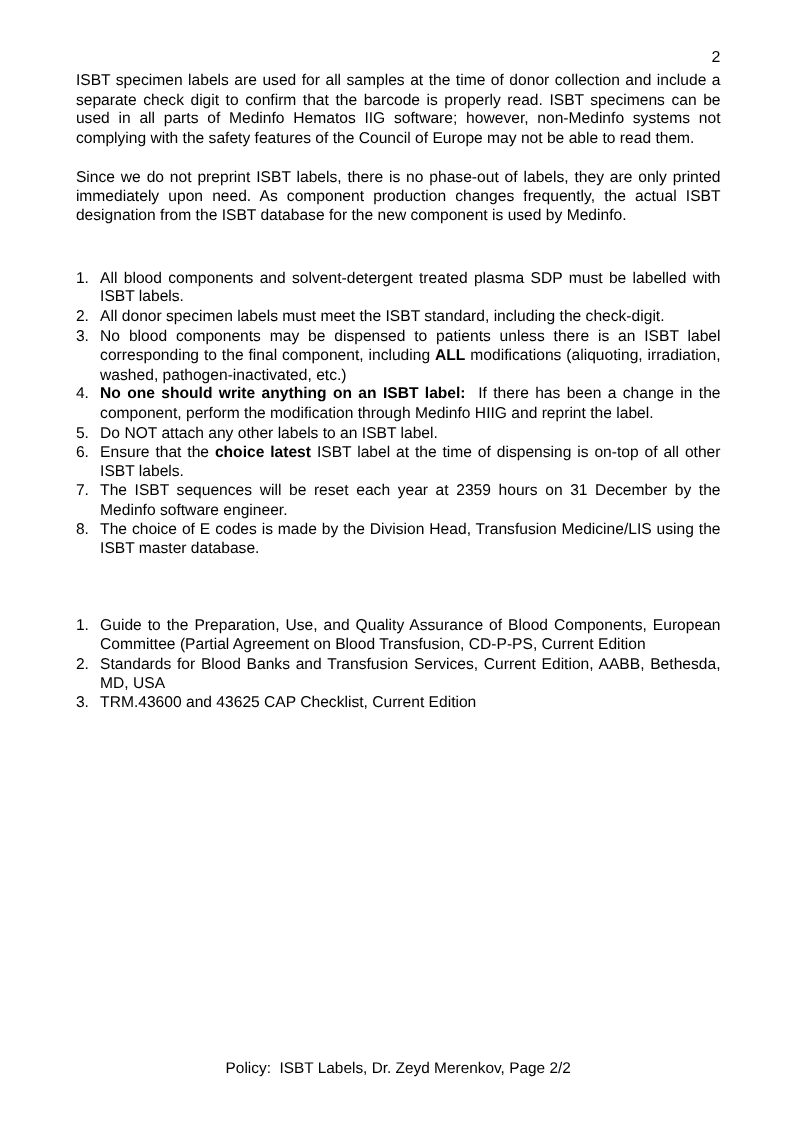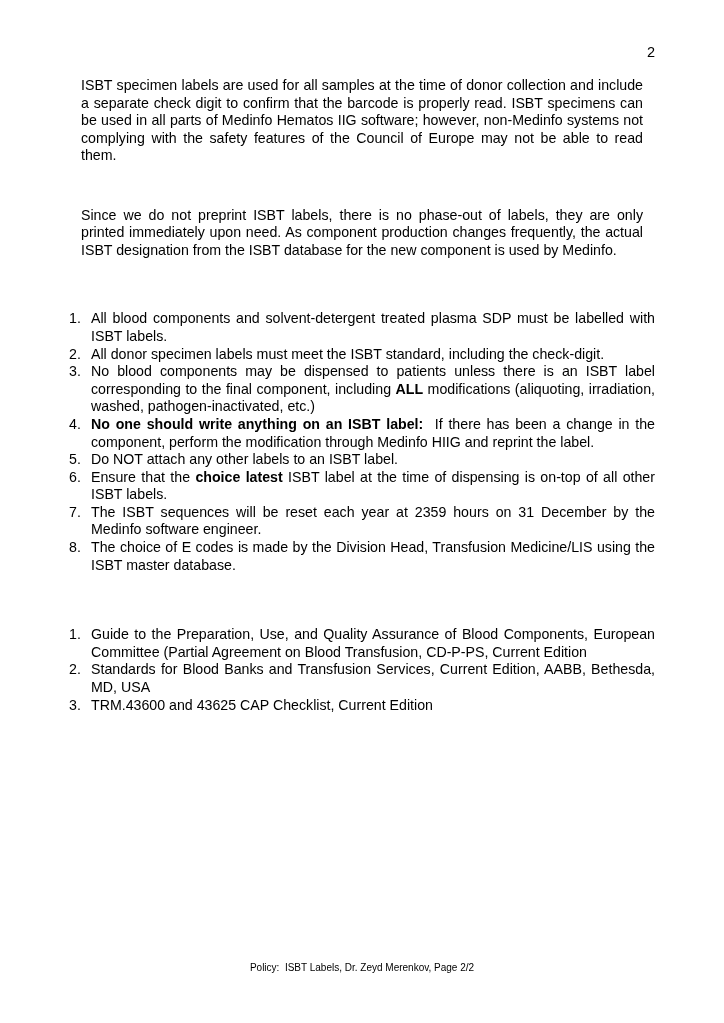--- a/index.html
+++ b/index.html
@@ -1,28 +1,28 @@
 <!DOCTYPE html>
 <html><head>
   <meta charset="utf-8">
   <style>
     html, body { margin: 0; padding: 0; background: #ffffff; }
     body { width: 724px; height: 1023px; position: relative; overflow: hidden;
       font-family: "Liberation Sans", sans-serif; color: #000; font-size: 14.2px; }
     .page-number { position: absolute; right: 69px; top: 44px; font-size: 14.5px; }
     .content { position: absolute; left: 69px; top: 65px; width: 586px; line-height: 17.6px; }
-    p.justify { margin: 12px; text-align: justify; text-align-last: left; }
+    p.justify { margin: 0; text-align: justify; text-align-last: left; }
     .gap-para { height: 17.6px; }
     .gap-big { height: 35px; }
     .heading { font-weight: bold; margin: 0; }
     ol { margin: 0; padding: 0; list-style: none; }
     ol li { position: relative; padding-left: 22px; text-align: justify; text-align-last: left; }
     ol li .num { position: absolute; left: 0; top: 0; }
     b { font-weight: bold; margin-top: 24px; }
-    .footer { position: absolute; left: 0; right: 0; top: 962px; text-align: center; font-size: 10px; }
+    .footer { position: absolute; left: 0; right: 0; top: 962px; text-align: center; font-size: 14px; }
   </style>
 </head>
 <body>
 
 <div class="page-number">2</div>
 
 <div class="content">
   <p class="justify">ISBT specimen labels are used for all samples at the time of donor collection and include a separate check digit to confirm that the barcode is properly read.  ISBT specimens can be used in all parts of Medinfo Hematos IIG software;  however, non-Medinfo systems not complying with the safety features of the Council of Europe may not be able to read them.</p>
   <div class="gap-para"></div>
   <p class="justify">Since we do not preprint ISBT labels, there is no phase-out of labels, they are only printed immediately upon need.  As component production changes frequently, the actual ISBT designation from the ISBT database for the new component is used by Medinfo.</p>

